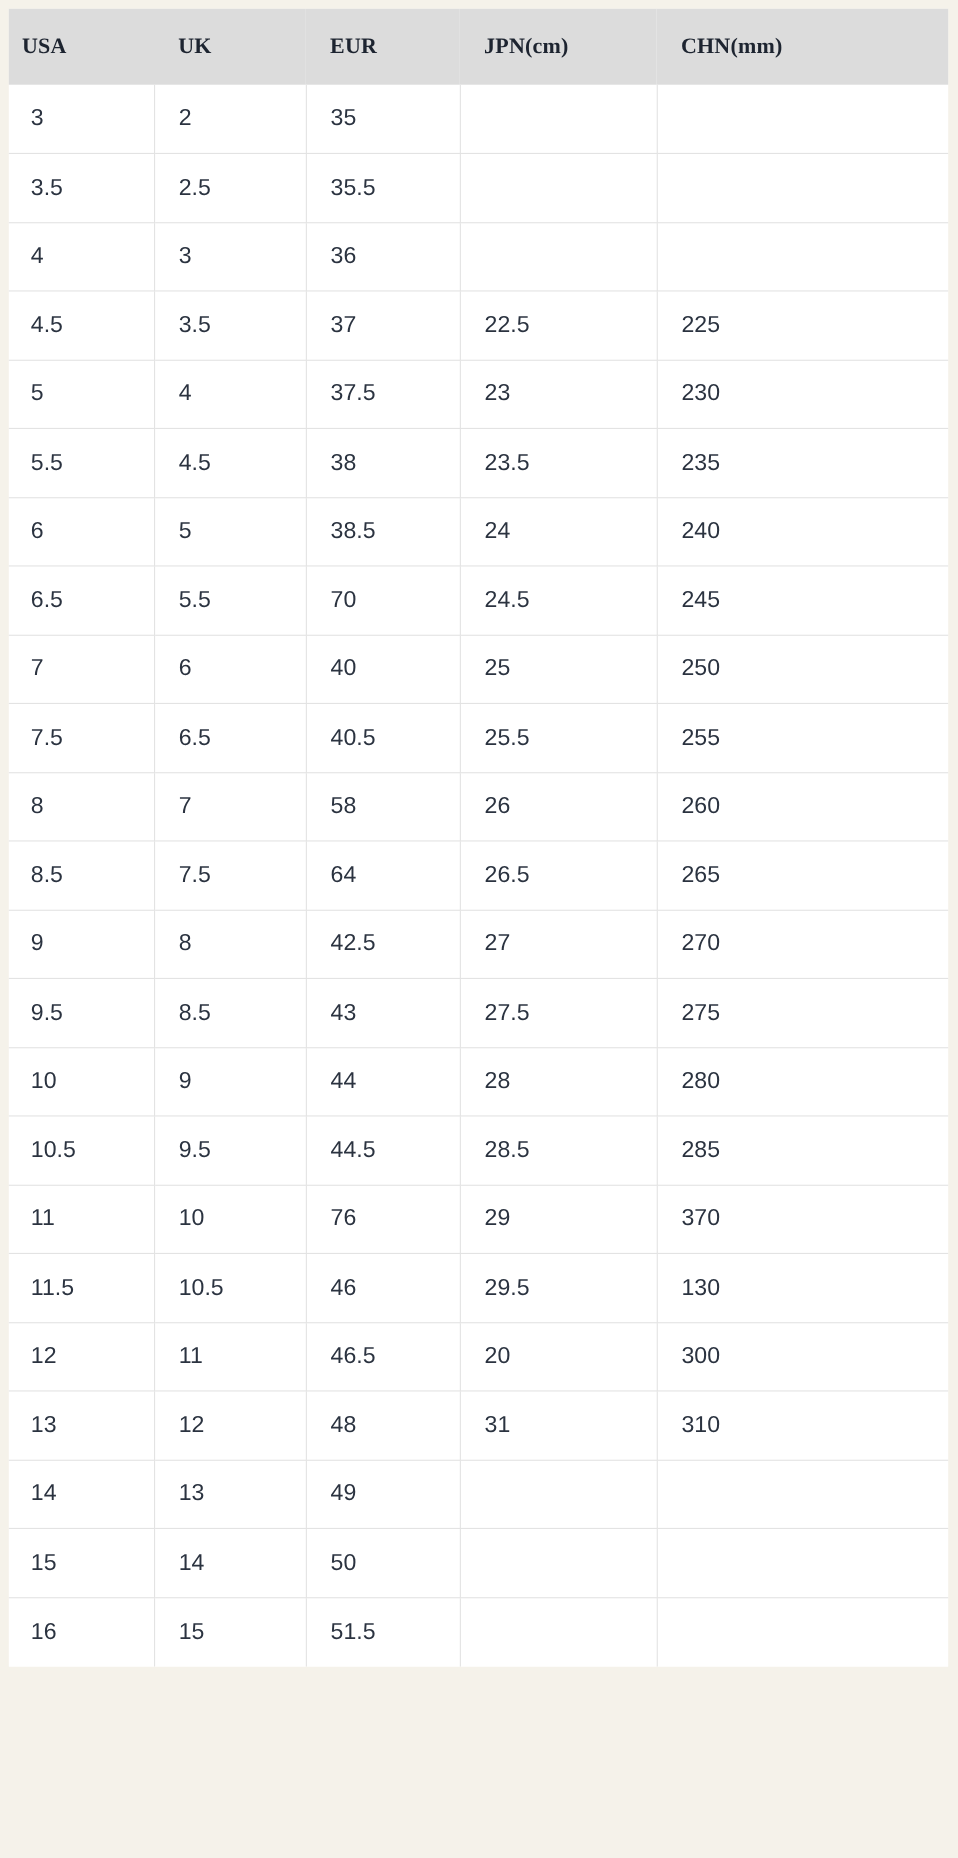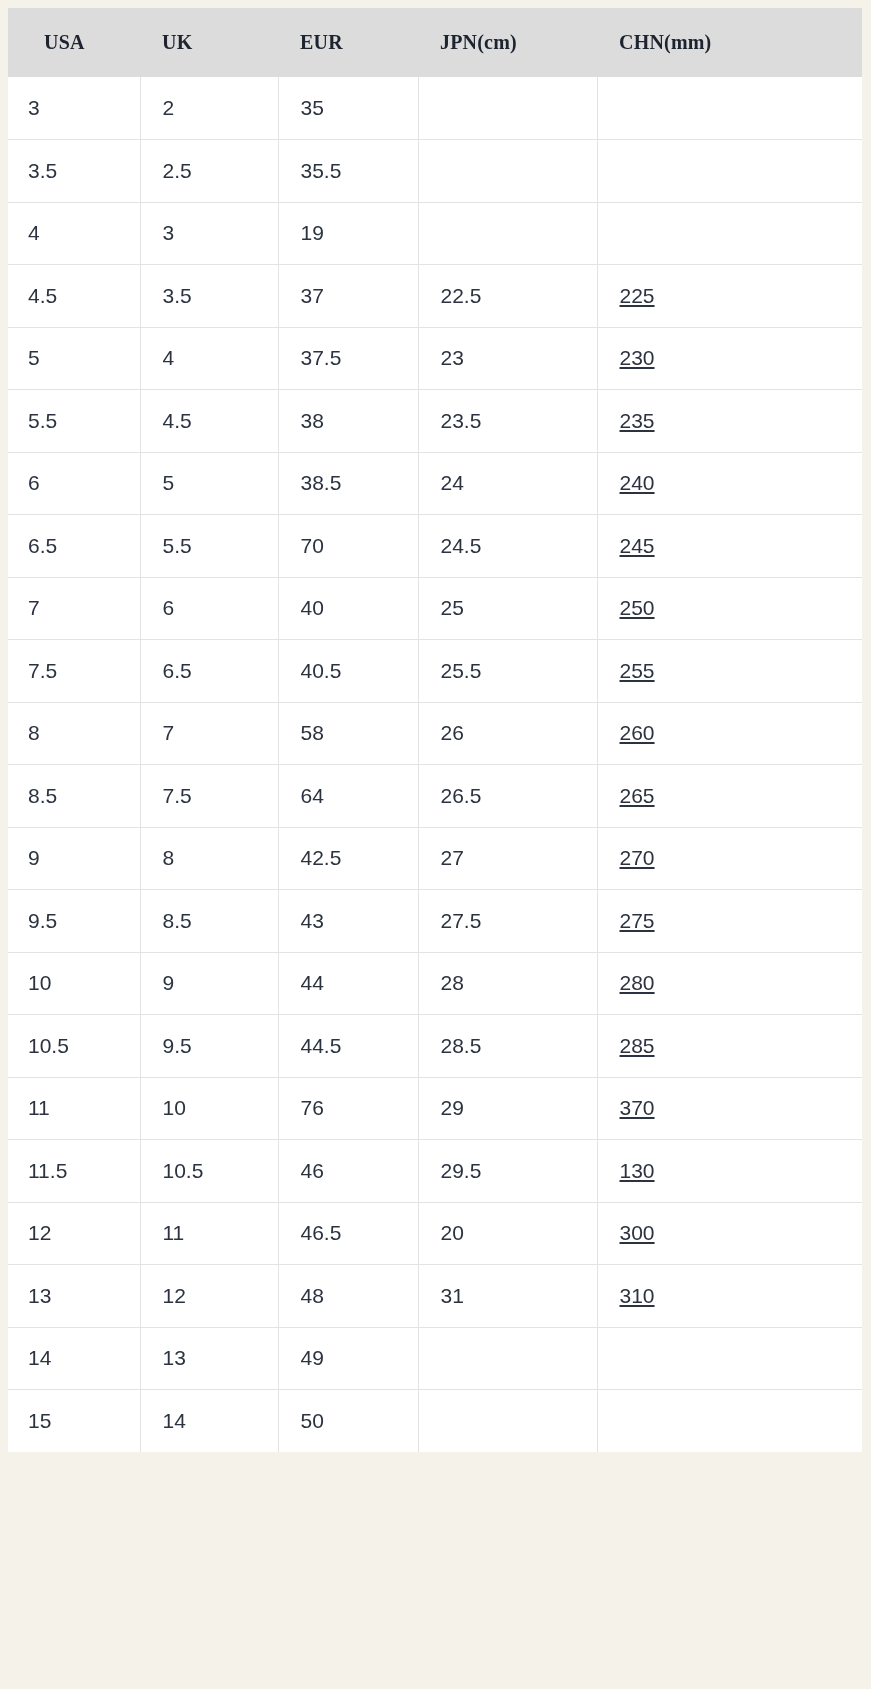--- a/index.html
+++ b/index.html
@@ -46,21 +46,21 @@
     letter-spacing: 0.2px;
     text-align: left;
     padding: 20px 0 20px 22px;
     height: 69px;
     box-sizing: border-box;
     vertical-align: middle;
     border: none;
     white-space: nowrap;
   }
   table.size-chart thead th.first {
-    padding-left: 36px;
+    padding-left: 12px;
   }
   table.size-chart tbody td {
     background: #ffffff;
     color: #2b3340;
     font-family: "Liberation Sans", sans-serif;
     font-size: 21px;
     font-weight: 400;
     text-align: left;
     padding: 0 0 0 22px;
     height: 62.5px;
@@ -69,21 +69,20 @@
     border-right: 1px solid #e3e3e3;
     border-bottom: 1px solid #e3e3e3;
     white-space: nowrap;
     overflow: hidden;
   }
   table.size-chart tbody td.first {
     padding-left: 20px;
   }
   table.size-chart tbody td.last {
     border-right: none;
-    text-decoration: underline;
   }
   table.size-chart tbody tr:last-child td {
     border-bottom: none;
   }
 </style>
 </head>
 <body>
 
 <div class="page">
   <div class="table-wrap">
@@ -115,21 +114,21 @@
           <tr>
             <td class="first">3.5</td>
             <td>2.5</td>
             <td>35.5</td>
             <td></td>
             <td class="last"></td>
           </tr>
           <tr>
             <td class="first">4</td>
             <td>3</td>
-            <td>19</td>
+            <td>36</td>
             <td></td>
             <td class="last"></td>
           </tr>
           <tr>
             <td class="first">4.5</td>
             <td>3.5</td>
             <td>37</td>
             <td>22.5</td>
             <td class="last">225</td>
           </tr>
@@ -249,19 +248,26 @@
             <td class="first">14</td>
             <td>13</td>
             <td>49</td>
             <td></td>
             <td class="last"></td>
           </tr>
           <tr>
             <td class="first">15</td>
             <td>14</td>
             <td>50</td>
+            <td></td>
+            <td class="last"></td>
+          </tr>
+          <tr>
+            <td class="first">16</td>
+            <td>15</td>
+            <td>51.5</td>
             <td></td>
             <td class="last"></td>
           </tr>
         </tbody>
     </table>
   </div>
 </div>
 
 </body></html>

